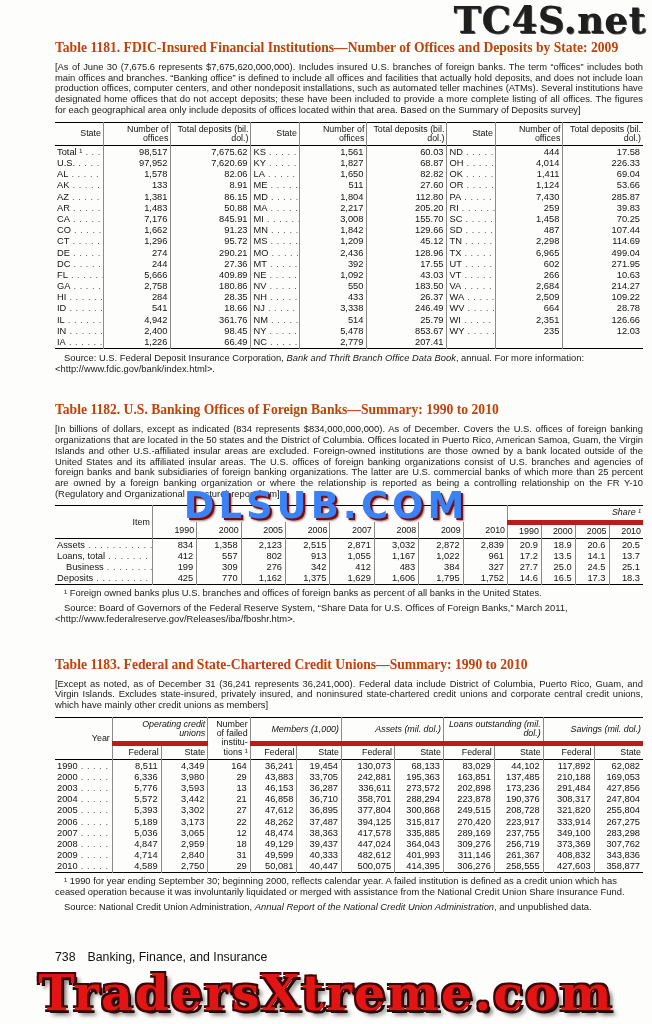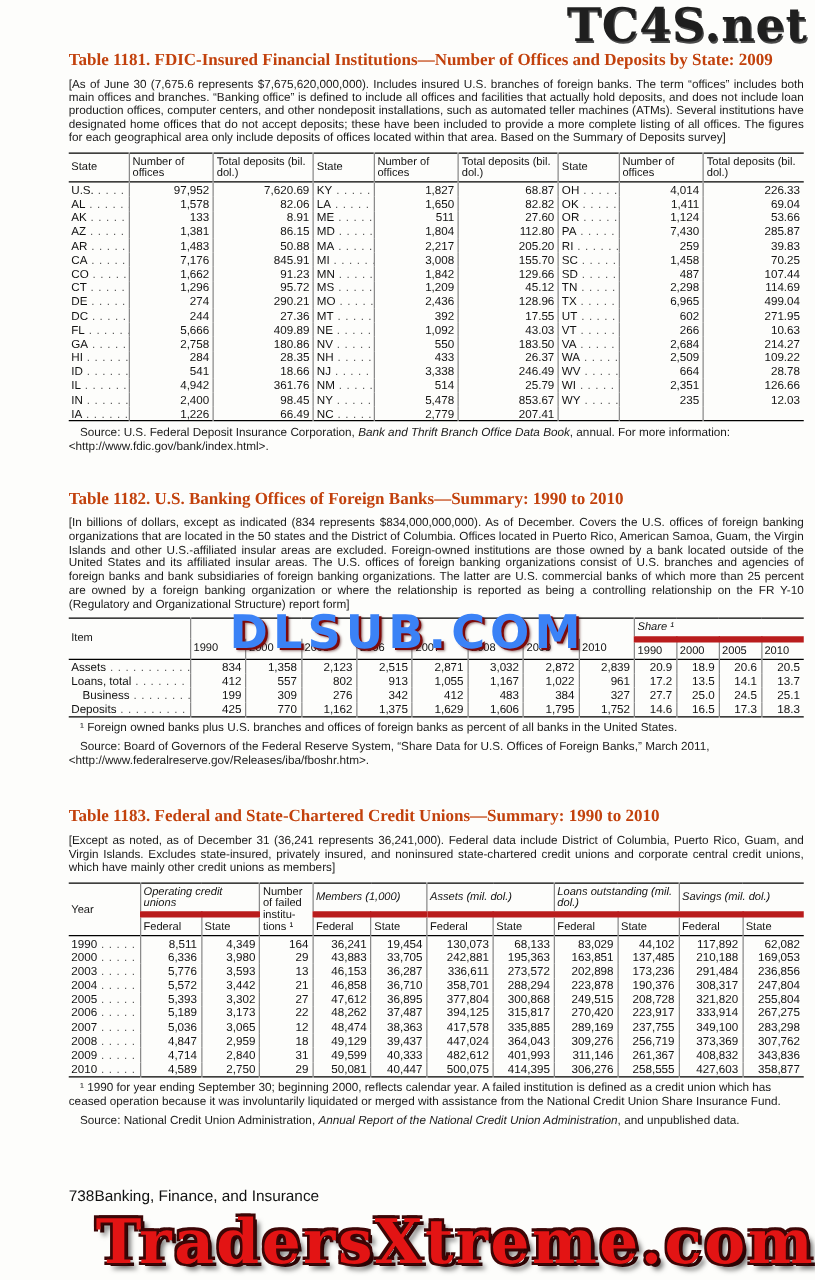--- a/index.html
+++ b/index.html
@@ -25,60 +25,60 @@
     margin-bottom:6px; color:#1a1a1a;
   }
   table {
     width:100%; border-collapse:collapse; table-layout:fixed;
     font-size:9.3px; border-top:1px solid #000; border-bottom:1px solid #000;
   }
   thead { border-bottom:1px solid #000; }
   th, td { padding:0.6px 3px; border-left:1px solid #8a8a8a; }
   .c0 { border-left:none; }
   thead th {
-    font-weight:normal; text-align:left; vertical-align:middle;
+    font-weight:normal; text-align:right; vertical-align:middle;
     white-space:normal; line-height:1.05; font-size:8.9px; padding:2px 2px;
   }
   th.gb { border-bottom:5px solid #b91c1c;font-style:italic; }
   th.nob { border-bottom:none; }
   tbody td { white-space:nowrap; overflow:hidden; vertical-align:bottom; }
   td.num { text-align:right; }
   td.st  { text-align:left; padding-left:2px; }
   td.ind { padding-left:11px; }
   .leader::after { content:" . . . . . . . . . . . . . . . . ."; color:#555; letter-spacing:0.5px; }
 
   .src, .fn {
     font-size:9.4px; line-height:1.16; margin-top:4px;
     text-indent:9px; color:#1a1a1a;
   }
   .fn { margin-top:3px; margin-bottom:0; }
   .src i { font-style:italic; }
 
   .footer {
     position:absolute; left:55px; top:950px; font-size:12.3px; color:#111;
   }
-  .footer .pageno { margin-right:0; }
+  .footer .pageno { margin-right:12px; }
   .census {
     position:absolute; right:14px; top:958px; font-size:9.4px; color:#222;
   }
 
   .wm-tc4s {
     position:absolute; top:-2px; right:6px; z-index:6;
     font-family:"DejaVu Serif", serif; font-weight:bold;
     font-size:37px; letter-spacing:0.5px; color:#1f1f1f;
     text-shadow:1px 1px 0 #4a4a4a;
   }
   .wm-dlsub {
     position:absolute; top:484px; left:50%; transform:translateX(-50%); z-index:6;
     font-family:"DejaVu Sans", sans-serif; font-weight:bold;
     font-size:37px; letter-spacing:4px; color:#3b82f6; white-space:nowrap;
     text-shadow:2px 2px 0 #7e0a0a, 3px 3px 2px rgba(60,0,0,0.5);
   }
   .wm-traders {
-    position:absolute; top:964px; left:0; width:100%; text-align:right; z-index:6;
+    position:absolute; top:964px; left:0; width:100%; text-align:center; z-index:6;
     font-family:"DejaVu Serif", serif; font-weight:bold;
     font-size:49px; letter-spacing:2px; color:#e31414; white-space:nowrap;
     text-shadow:
       -2px -2px 0 #3c0606, 2px -2px 0 #3c0606,
       -2px 2px 0 #3c0606, 3px 3px 0 #2b0404,
       5px 5px 4px rgba(0,0,0,0.55);
   }
 </style>
 </head>
 <body>
@@ -107,20 +107,31 @@
           <th>Total deposits (bil. dol.)</th>
           <th>State</th>
           <th>Number of offices</th>
           <th>Total deposits (bil. dol.)</th>
           <th>State</th>
           <th>Number of offices</th>
           <th>Total deposits (bil. dol.)</th>
         </tr>
       </thead>
       <tbody id="t1181-body">
+          <tr>
+            <td class="st leader c0">Total ¹</td>
+            <td class="num">98,517</td>
+            <td class="num">7,675.62</td>
+            <td class="st leader">KS</td>
+            <td class="num">1,561</td>
+            <td class="num">60.03</td>
+            <td class="st leader">ND</td>
+            <td class="num">444</td>
+            <td class="num">17.58</td>
+          </tr>
           <tr>
             <td class="st leader c0">U.S.</td>
             <td class="num">97,952</td>
             <td class="num">7,620.69</td>
             <td class="st leader">KY</td>
             <td class="num">1,827</td>
             <td class="num">68.87</td>
             <td class="st leader">OH</td>
             <td class="num">4,014</td>
             <td class="num">226.33</td>
@@ -488,21 +499,21 @@
             <td class="num">5,776</td>
             <td class="num">3,593</td>
             <td class="num">13</td>
             <td class="num">46,153</td>
             <td class="num">36,287</td>
             <td class="num">336,611</td>
             <td class="num">273,572</td>
             <td class="num">202,898</td>
             <td class="num">173,236</td>
             <td class="num">291,484</td>
-            <td class="num">236,856</td>
+            <td class="num">427,856</td>
           </tr>
           <tr>
             <td class="st leader c0">2004</td>
             <td class="num">5,572</td>
             <td class="num">3,442</td>
             <td class="num">21</td>
             <td class="num">46,858</td>
             <td class="num">36,710</td>
             <td class="num">358,701</td>
             <td class="num">288,294</td>

